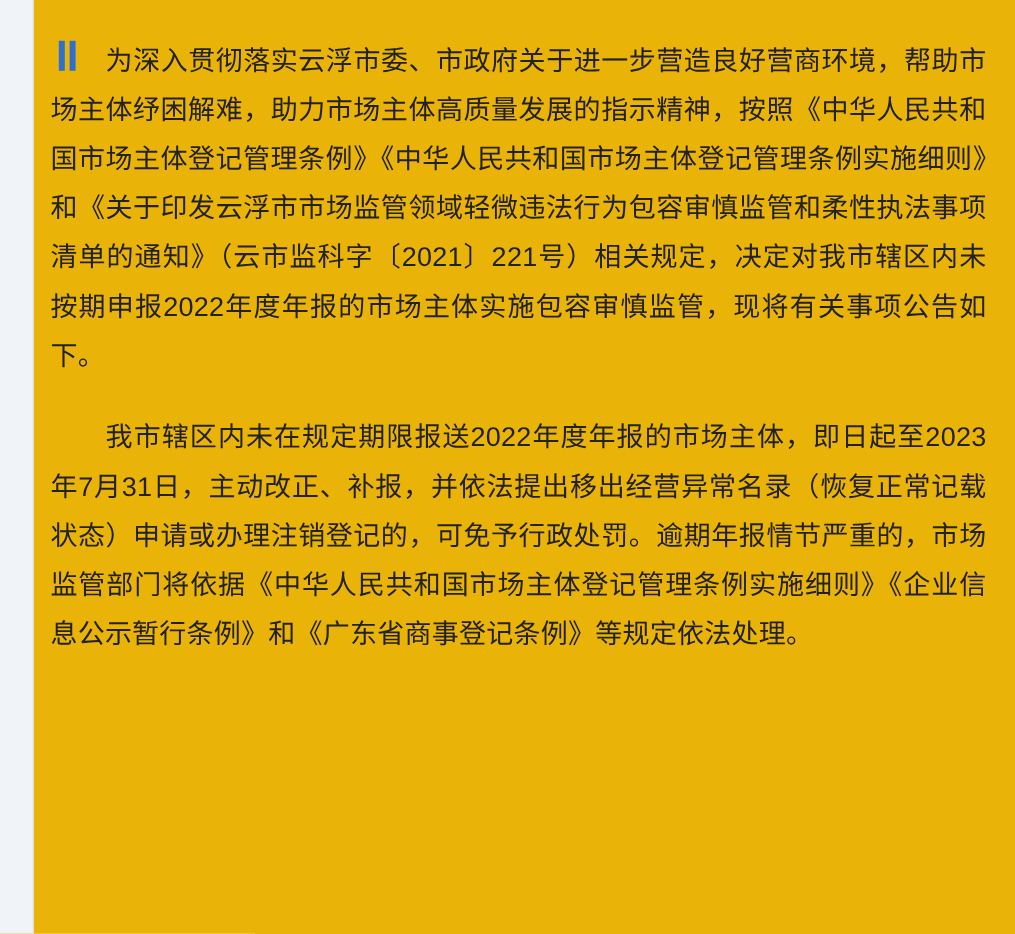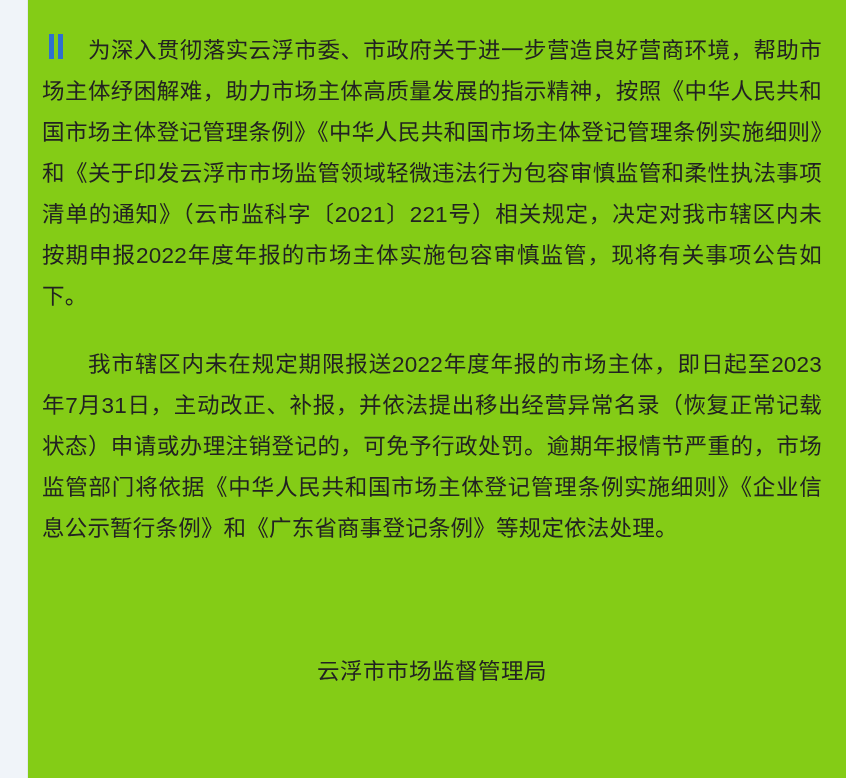--- a/index.html
+++ b/index.html
@@ -10,21 +10,21 @@
     width: 846px;
     height: 778px;
     background: #ffffff;
     font-family: "Liberation Sans", "DejaVu Sans", sans-serif;
     overflow: hidden;
   }
   .page {
     position: relative;
     width: 846px;
     height: 778px;
-    background: #84cc16;
+    background: #eab308;
     box-sizing: border-box;
   }
   .left-rail {
     position: absolute;
     left: 0;
     top: 0;
     width: 28px;
     height: 778px;
     background: #f0f4f9;
   }
@@ -108,17 +108,16 @@
           <i class="b2"></i>
       </span>
       <span>为深入贯彻落实云浮市委、市政府关于进一步营造良好营商环境，帮助市场主体纾困解难，助力市场主体高质量发展的指示精神，按照《中华人民共和国市场主体登记管理条例》《中华人民共和国市场主体登记管理条例实施细则》和《关于印发云浮市市场监管领域轻微违法行为包容审慎监管和柔性执法事项清单的通知》（云市监科字〔2021〕221号）相关规定，决定对我市辖区内未按期申报2022年度年报的市场主体实施包容审慎监管，现将有关事项公告如下。</span>
     </p>
 
     <p class="para para-second">
       <span>我市辖区内未在规定期限报送2022年度年报的市场主体，即日起至2023年7月31日，主动改正、补报，并依法提出移出经营异常名录（恢复正常记载状态）申请或办理注销登记的，可免予行政处罚。逾期年报情节严重的，市场监管部门将依据《中华人民共和国市场主体登记管理条例实施细则》《企业信息公示暂行条例》和《广东省商事登记条例》等规定依法处理。</span>
     </p>
 
     <div class="signature">
-      <span class="sig-line">云浮市市场监督管理局</span>
     </div>
 
   </div>
 </div>
 
 </body></html>

